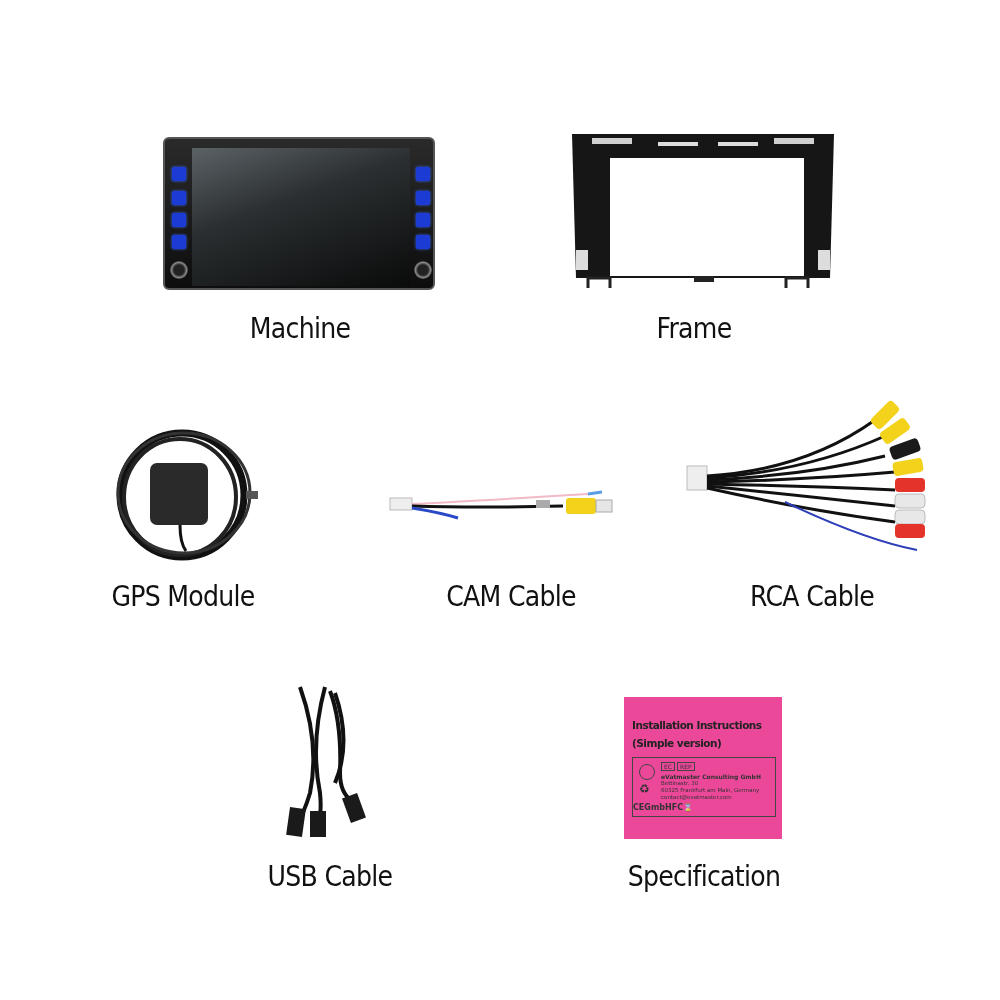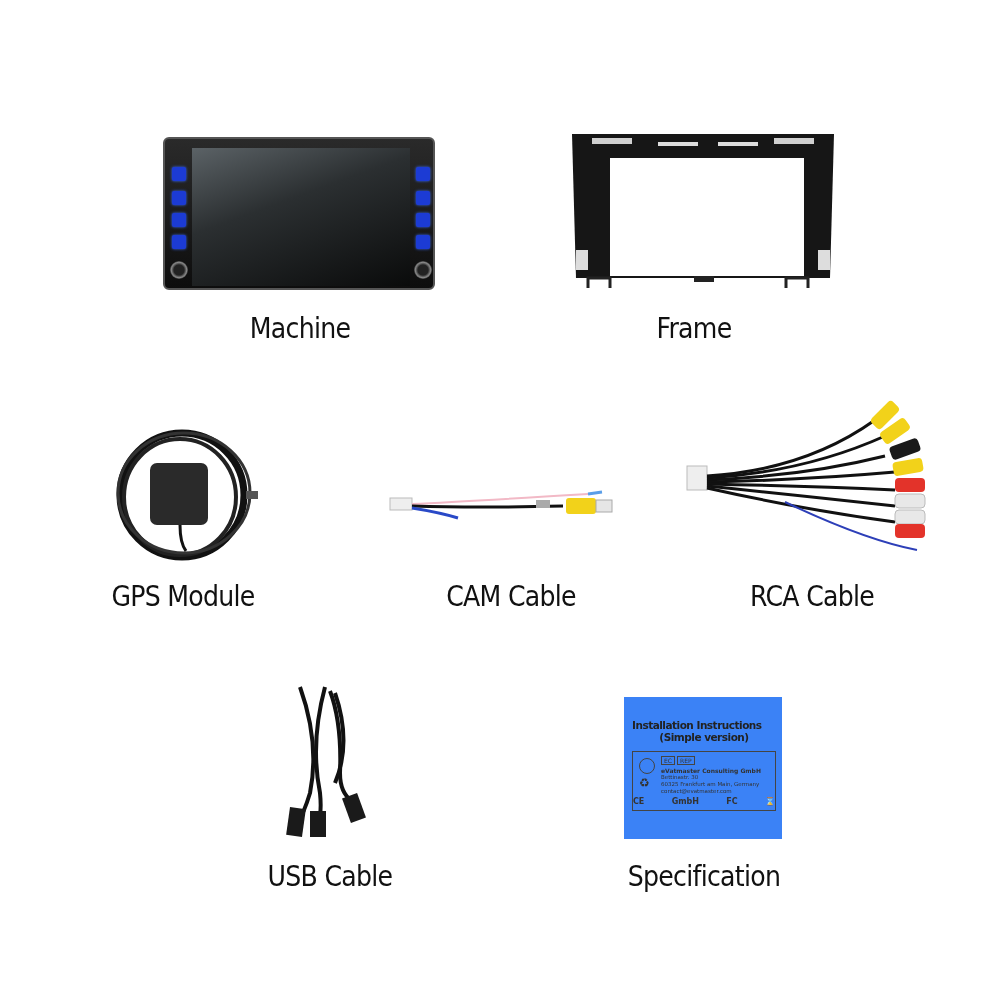--- a/index.html
+++ b/index.html
@@ -15,29 +15,29 @@
   .frame{left:568px;top:128px;width:270px;height:160px;}
   
   .gps{left:110px;top:425px;width:150px;height:140px;}
   
   .cam{left:388px;top:484px;width:230px;height:42px;}
   
   .rca{left:685px;top:400px;width:250px;height:160px;}
   
   .usb{left:280px;top:683px;width:95px;height:155px;}
   
-  .spec{left:624px;top:697px;width:158px;height:142px;background:#3b82f6;box-sizing:border-box;padding:22px 6px 0 8px;font-family:"DejaVu Sans",sans-serif;}
+  .spec{left:624px;top:697px;width:158px;height:142px;background:#ec4899;box-sizing:border-box;padding:22px 6px 0 8px;font-family:"DejaVu Sans",sans-serif;}
   .spec .t1,.spec .t2{font-size:10.5px;font-weight:bold;color:#222;letter-spacing:-0.5px;white-space:nowrap;}
-  .spec .t2{text-align:center;}
+  .spec .t2{margin-top:6px;}
   .spec .box{margin-top:8px;border:1px solid #444;height:58px;position:relative;font-size:5.5px;color:#333;}
   .spec .box .tag{position:absolute;left:28px;top:5px;font-size:6px;}
   .spec .box .tag span{border:1px solid #444;padding:0 2px;margin-right:2px;}
   .spec .box .company{position:absolute;left:28px;top:15px;font-size:6px;font-weight:bold;}
   .spec .box .addr{position:absolute;left:28px;top:22px;line-height:7px;}
-  .spec .box .cert{position:absolute;left:0;right:0;bottom:4px;display:flex;justify-content:space-between;font-size:8px;font-weight:bold;}
+  .spec .box .cert{position:absolute;left:0;right:0;bottom:4px;display:flex;justify-content:flex-start;font-size:8px;font-weight:bold;}
   .spec .box .ec{position:absolute;left:6px;top:6px;width:14px;height:14px;border:1.5px solid #444;border-radius:50%;}
   .spec .box .rec{position:absolute;left:6px;top:24px;font-size:12px;}
 </style>
 </head>
 <body>
 
 <div class="item machine">
   <div class="screen"></div>
   <div class="btn" style="left:7px;top:28px"></div>
   <div class="btn" style="left:7px;top:52px"></div>

